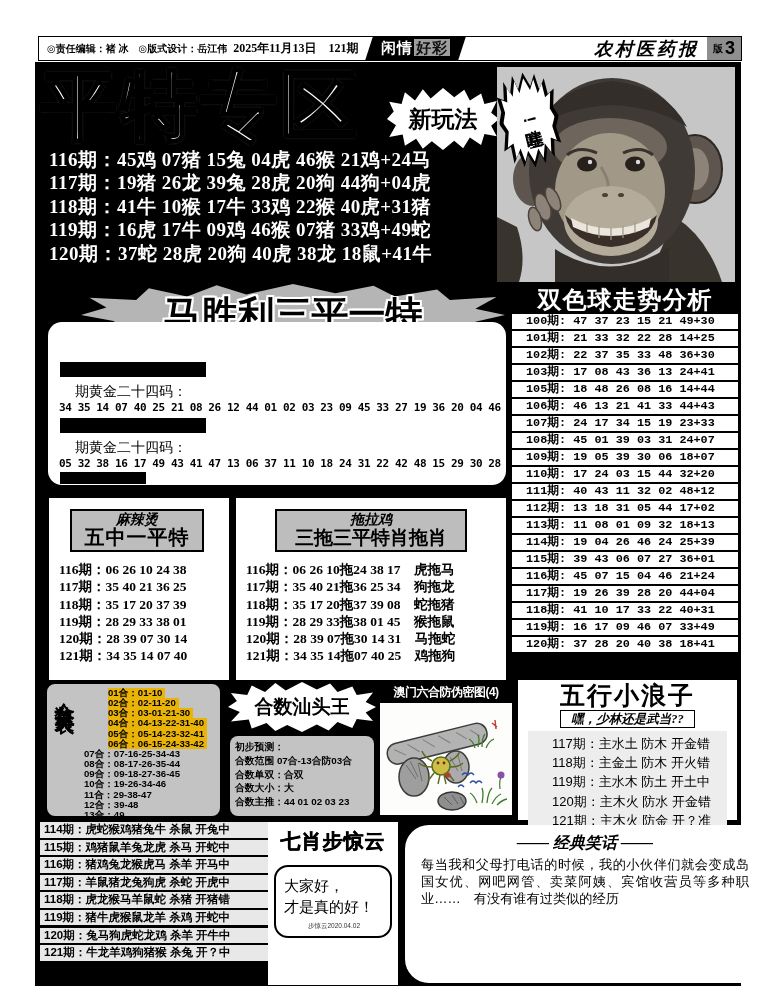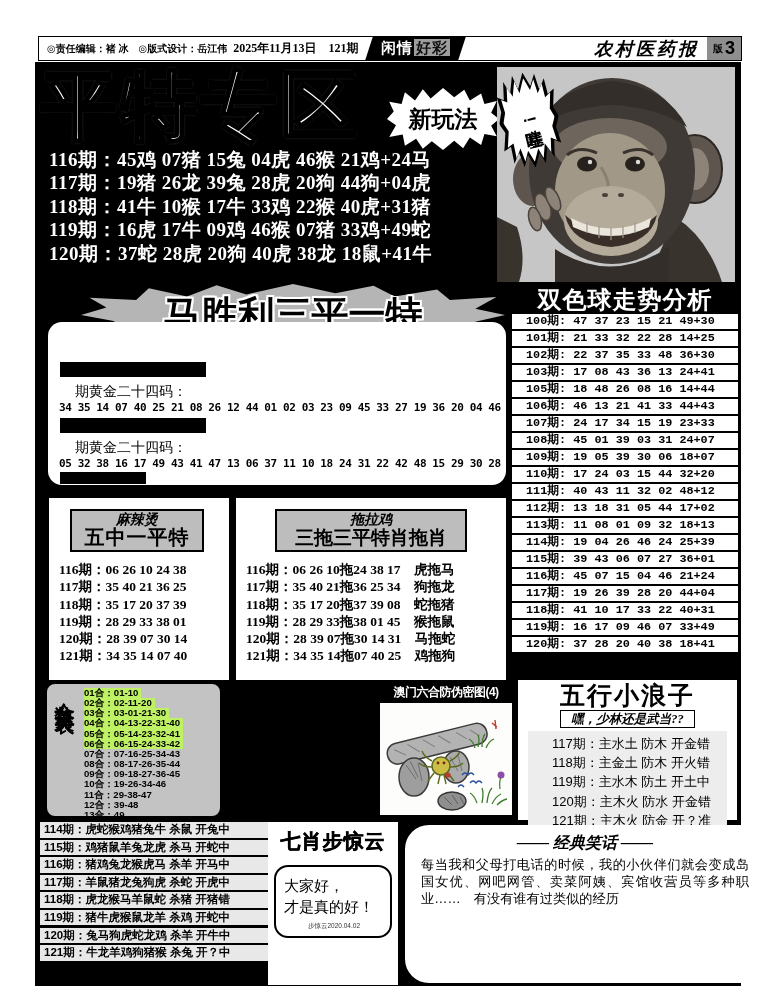--- a/index.html
+++ b/index.html
@@ -66,21 +66,21 @@
   .tuola-box .pred-title{font-size:19px;letter-spacing:0;}
   .pred-rows{margin-top:9px;padding-left:10px;font-family:"Liberation Serif","DejaVu Serif",serif;}
   .pred-row{font-size:13.5px;font-weight:bold;line-height:17.3px;white-space:nowrap;}
   
   .heshu-panel{left:10px;top:620px;width:177px;height:136px;background:#c3c3c3;border:2px solid #000;
                border-radius:10px;display:flex;box-sizing:border-box;padding:3px 2px 2px 6px;}
   .heshu-vtitle{writing-mode:vertical-rl;font-family:"Liberation Serif","DejaVu Serif",serif;
                 font-size:20px;font-weight:900;letter-spacing:3px;margin-right:7px;line-height:24px;}
   .heshu-list{flex:1;padding-top:1px;}
   .heshu-row{font-size:9.6px;font-weight:bold;line-height:10.15px;white-space:nowrap;}
-  .heshu-row.hl{background:#bef264;width:fit-content;padding-right:3px;}
+  .heshu-row.hl{background:#eab308;width:fit-content;padding-right:3px;margin-left:24px;}
   
   .shantou{left:193px;top:620px;width:148px;height:136px;}
   .shantou-burst{position:absolute;left:0;top:0;width:148px;height:50px;background:#fff;
                  display:flex;align-items:center;justify-content:center;}
   .shantou-burst span{font-size:19px;font-weight:900;}
   .shantou-body{position:absolute;left:2px;top:54px;width:144px;height:80px;background:#c3c3c3;
                 border-radius:8px;box-sizing:border-box;padding:4px 5px;}
   .shantou-line{font-size:9.8px;font-weight:bold;line-height:13.8px;white-space:nowrap;}
   
   .miti{left:345px;top:620px;width:132px;height:136px;}
@@ -276,20 +276,32 @@
             <div class="heshu-row">08合：08-17-26-35-44</div>
             <div class="heshu-row">09合：09-18-27-36-45</div>
             <div class="heshu-row">10合：19-26-34-46</div>
             <div class="heshu-row">11合：29-38-47</div>
             <div class="heshu-row">12合：39-48</div>
             <div class="heshu-row">13合：49</div>
           </div>
       </div>
     </div>
 
+    <div class="abs shantou">
+      <div class="burst shantou-burst">
+        <span>合数汕头王</span>
+      </div>
+      <div class="shantou-body">
+          <div class="shantou-line">初步预测：</div>
+          <div class="shantou-line">合数范围 07合-13合防03合</div>
+          <div class="shantou-line">合数单双：合双</div>
+          <div class="shantou-line">合数大小：大</div>
+          <div class="shantou-line">合数主推：44 01 02 03 23</div>
+        </div>
+    </div>
 
     <div class="abs miti">
       <div class="miti-title">澳门六合防伪密图(4)</div>
       <div class="miti-pic">
         <svg width="132" height="112" viewBox="0 0 132 112">
           <rect width="132" height="112" fill="#fdfdfb"></rect>
           <g transform="rotate(-14 58 40)">
             <rect x="6" y="30" width="102" height="21" rx="10" fill="#b3b3b3" stroke="#3c3c3c" stroke-width="1.5"></rect>
             <path d="M14,36 l10,8 M28,34 l10,10 M44,33 l10,10 M60,33 l10,10 M78,34 l9,9 M92,35 l8,8" stroke="#7d7d7d" stroke-width="1"></path>
           </g>

